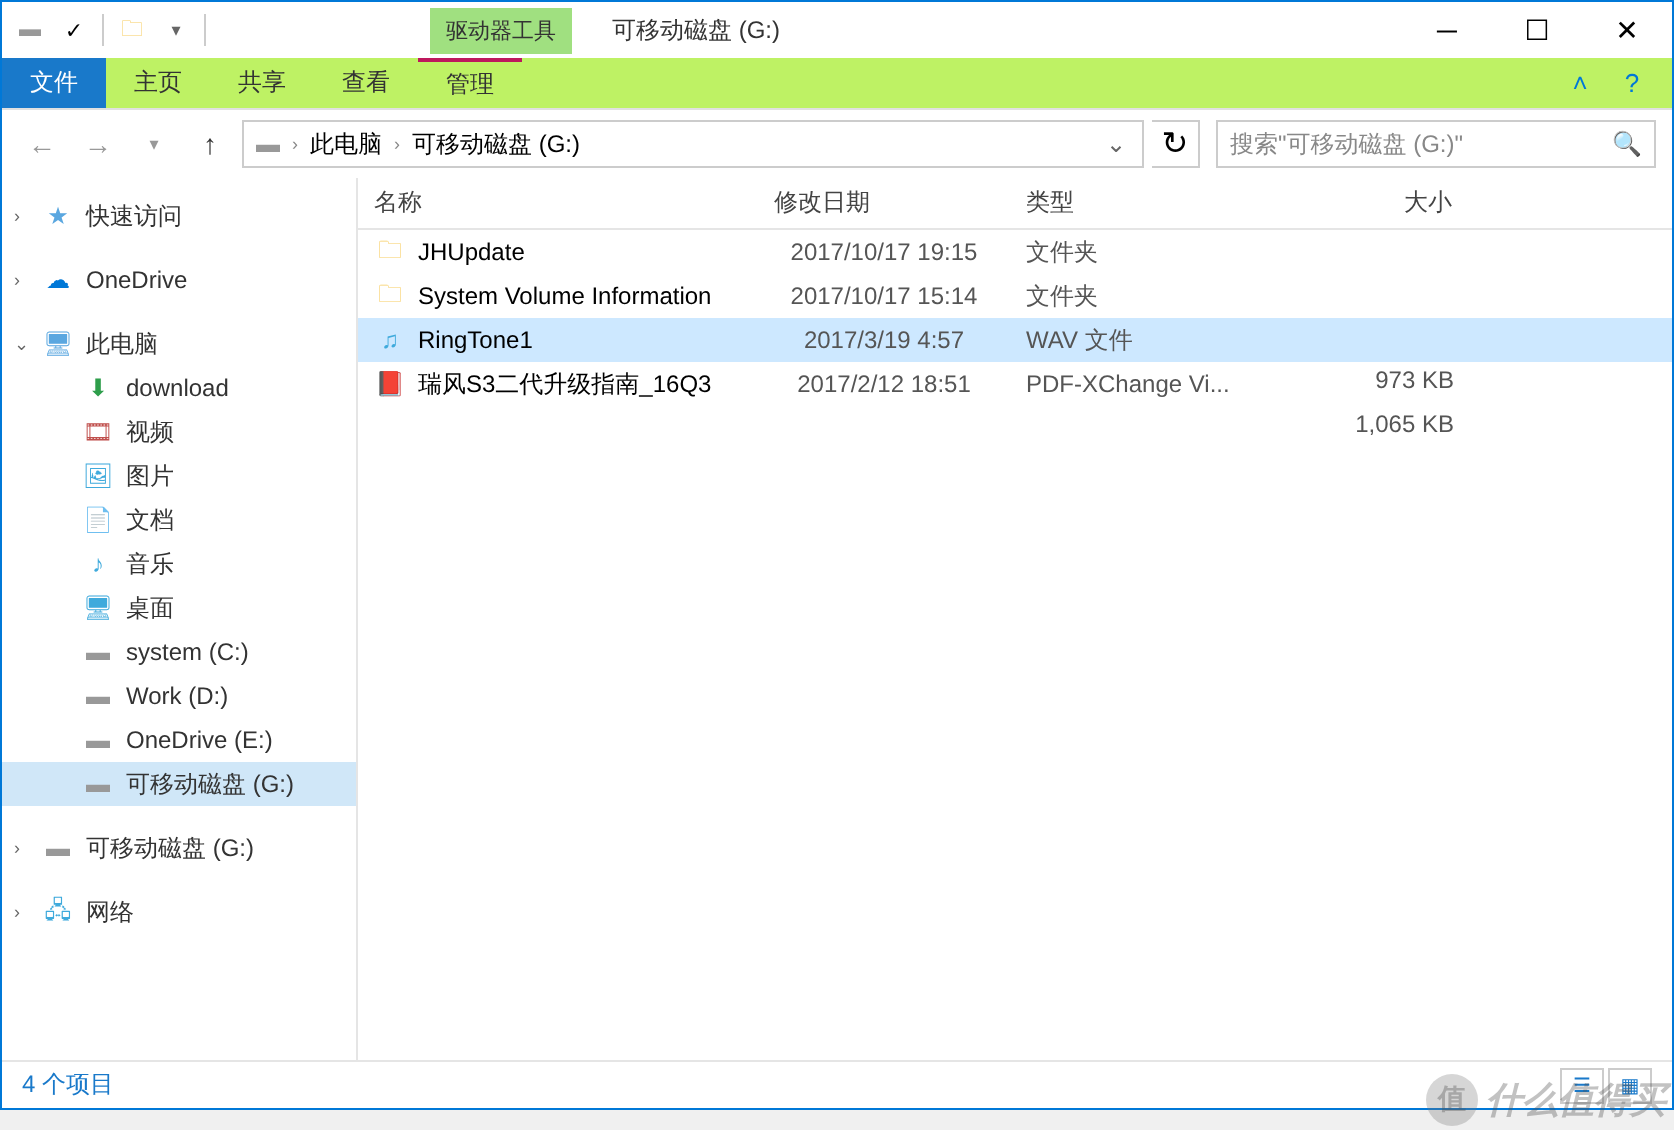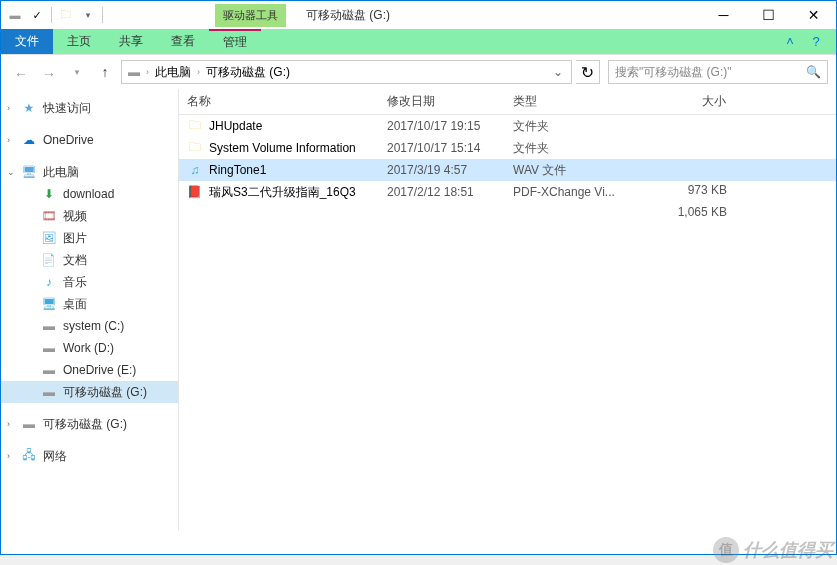--- a/index.html
+++ b/index.html
@@ -11,21 +11,21 @@
 .tb-icons { display: flex; align-items: center; padding-left: 4px; gap: 2px; }
 .tb-icon { width: 20px; height: 20px; display: flex; align-items: center; justify-content: center; font-size: 11px; }
 .tb-divider { width: 1px; height: 16px; background: #ccc; margin: 0 2px; }
 .tb-arrow { font-size: 9px; color: #666; }
 .drive-tools { background: #a0e080; color: #333; font-size: 11px; padding: 4px 8px; margin-left: 110px; }
 .title-text { font-size: 12px; color: #333; margin-left: 20px; }
 .win-controls { margin-left: auto; display: flex; }
 .win-btn { width: 45px; height: 28px; display: flex; align-items: center; justify-content: center; font-size: 14px; cursor: pointer; }
 
 
-.ribbon { height: 26px; display: flex; align-items: stretch; background: #86efac; border-bottom: 1px solid #e1e1e1; }
+.ribbon { height: 26px; display: flex; align-items: stretch; background: #bef264; border-bottom: 1px solid #e1e1e1; }
 .ribbon-tab { padding: 0 14px; font-size: 12px; display: flex; align-items: center; cursor: pointer; color: #333; }
 .ribbon-file { background: #1979ca; color: #fff; }
 .ribbon-manage { border-top: 2px solid #be185d; }
 .ribbon-expand { margin-left: auto; padding: 0 10px; display: flex; align-items: center; gap: 6px; }
 .ribbon-exp-btn { width: 20px; height: 20px; display: flex; align-items: center; justify-content: center; color: #0078d7; cursor: pointer; font-size: 13px; }
 
 
 .addr-row { height: 34px; display: flex; align-items: center; padding: 4px 8px; gap: 4px; background: #fff; }
 .nav-btn { width: 24px; height: 24px; display: flex; align-items: center; justify-content: center; color: #999; font-size: 14px; cursor: pointer; }
 .nav-btn.enabled { color: #333; }
@@ -52,21 +52,21 @@
 .col-headers { display: flex; height: 26px; border-bottom: 1px solid #e5e5e5; font-size: 12px; color: #444; }
 .col { display: flex; align-items: center; padding: 0 8px; border-right: 1px solid transparent; }
 .col-name { width: 200px; }
 .col-date { width: 126px; }
 .col-type { width: 130px; }
 .col-size { width: 100px; justify-content: flex-end; }
 .file-row { display: flex; height: 22px; font-size: 12px; align-items: center; cursor: pointer; }
 .file-row.selected { background: #cde8ff; }
 .fc { padding: 0 8px; white-space: nowrap; overflow: hidden; text-overflow: ellipsis; }
 .fc-name { width: 200px; display: flex; align-items: center; gap: 6px; }
-.fc-date { width: 126px; color: #555; }
+.fc-date { width: 126px; color: #555; text-align: center; }
 .fc-type { width: 130px; color: #555; }
 .fc-size { width: 100px; text-align: right; color: #555; margin-top: 40px; }
 .ficon { width: 16px; height: 16px; display: flex; align-items: center; justify-content: center; }
 
 
 .statusbar { height: 24px; border-top: 1px solid #e5e5e5; display: flex; align-items: center; padding: 0 10px; font-size: 12px; color: #1979ca; }
 .view-btns { margin-left: auto; display: flex; gap: 2px; }
 .view-btn { width: 22px; height: 18px; border: 1px solid #ccc; display: flex; align-items: center; justify-content: center; font-size: 10px; cursor: pointer; }
 
 
@@ -264,18 +264,25 @@
               <span>瑞风S3二代升级指南_16Q3</span>
             </div>
     <div class="fc fc-date">2017/2/12 18:51</div>
     <div class="fc fc-type">PDF-XChange Vi...</div>
     <div class="fc fc-size">1,065 KB</div>
           </div>
         </div>
     </div>
   </div>
 
+  <div class="statusbar">
+    <span>4 个项目</span>
+    <div class="view-btns">
+      <div class="view-btn">☰</div>
+      <div class="view-btn">▦</div>
+    </div>
+  </div>
 </div>
 
 <div class="watermark">
   <span class="wm-badge">值</span>
   <span>什么值得买</span>
 </div>
 
 </body></html>

